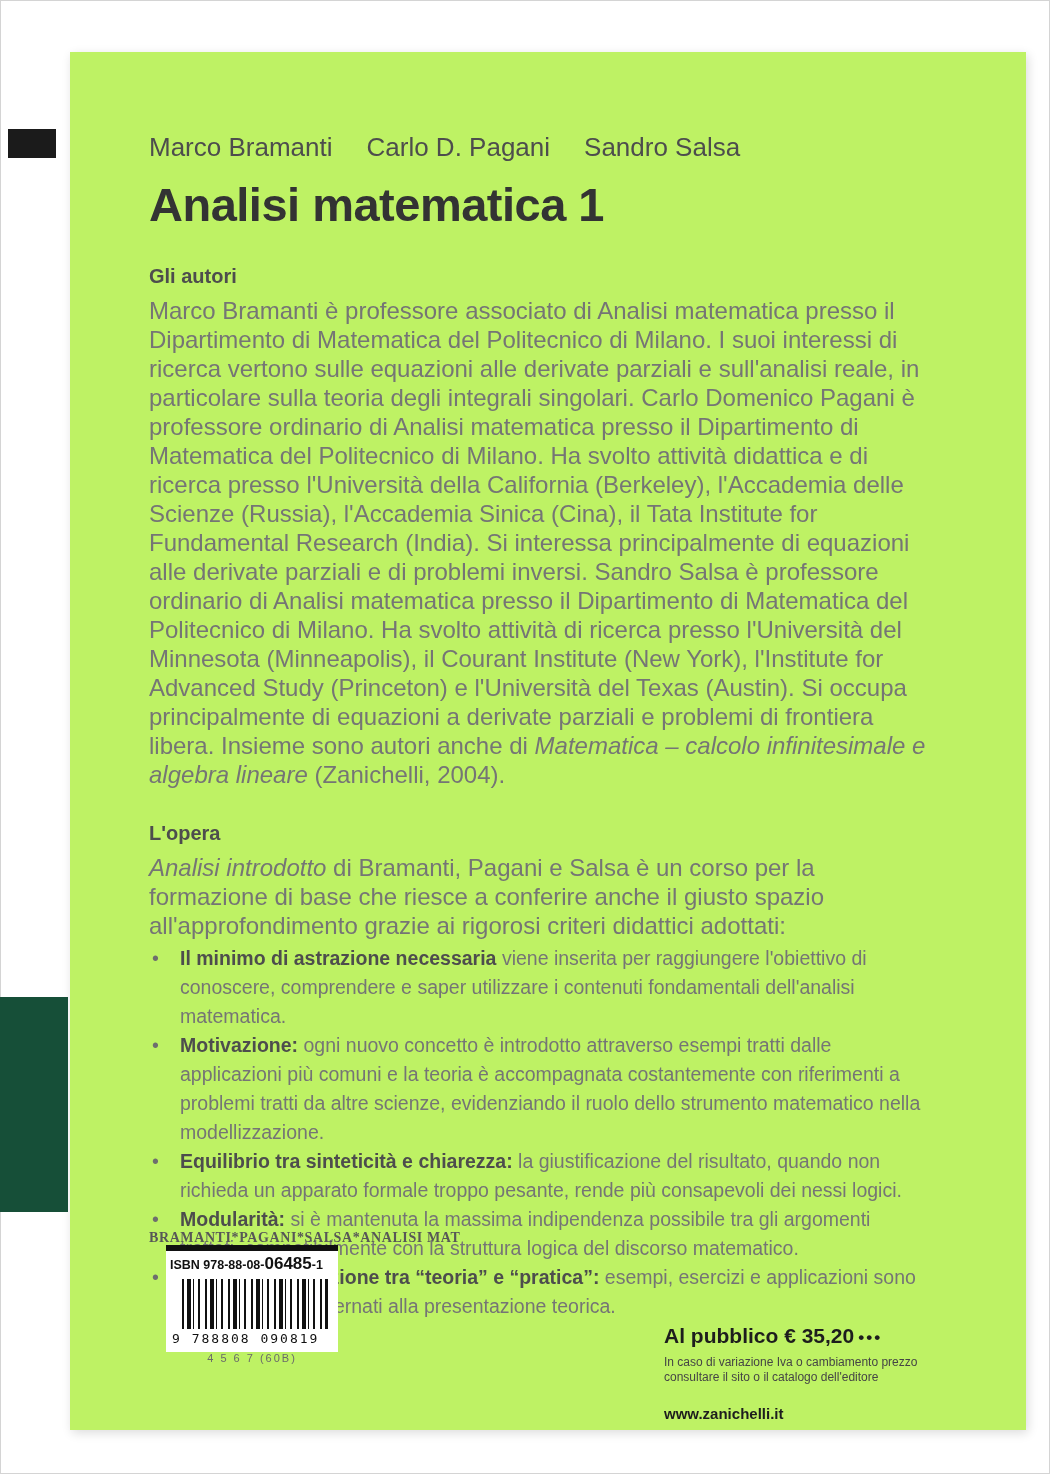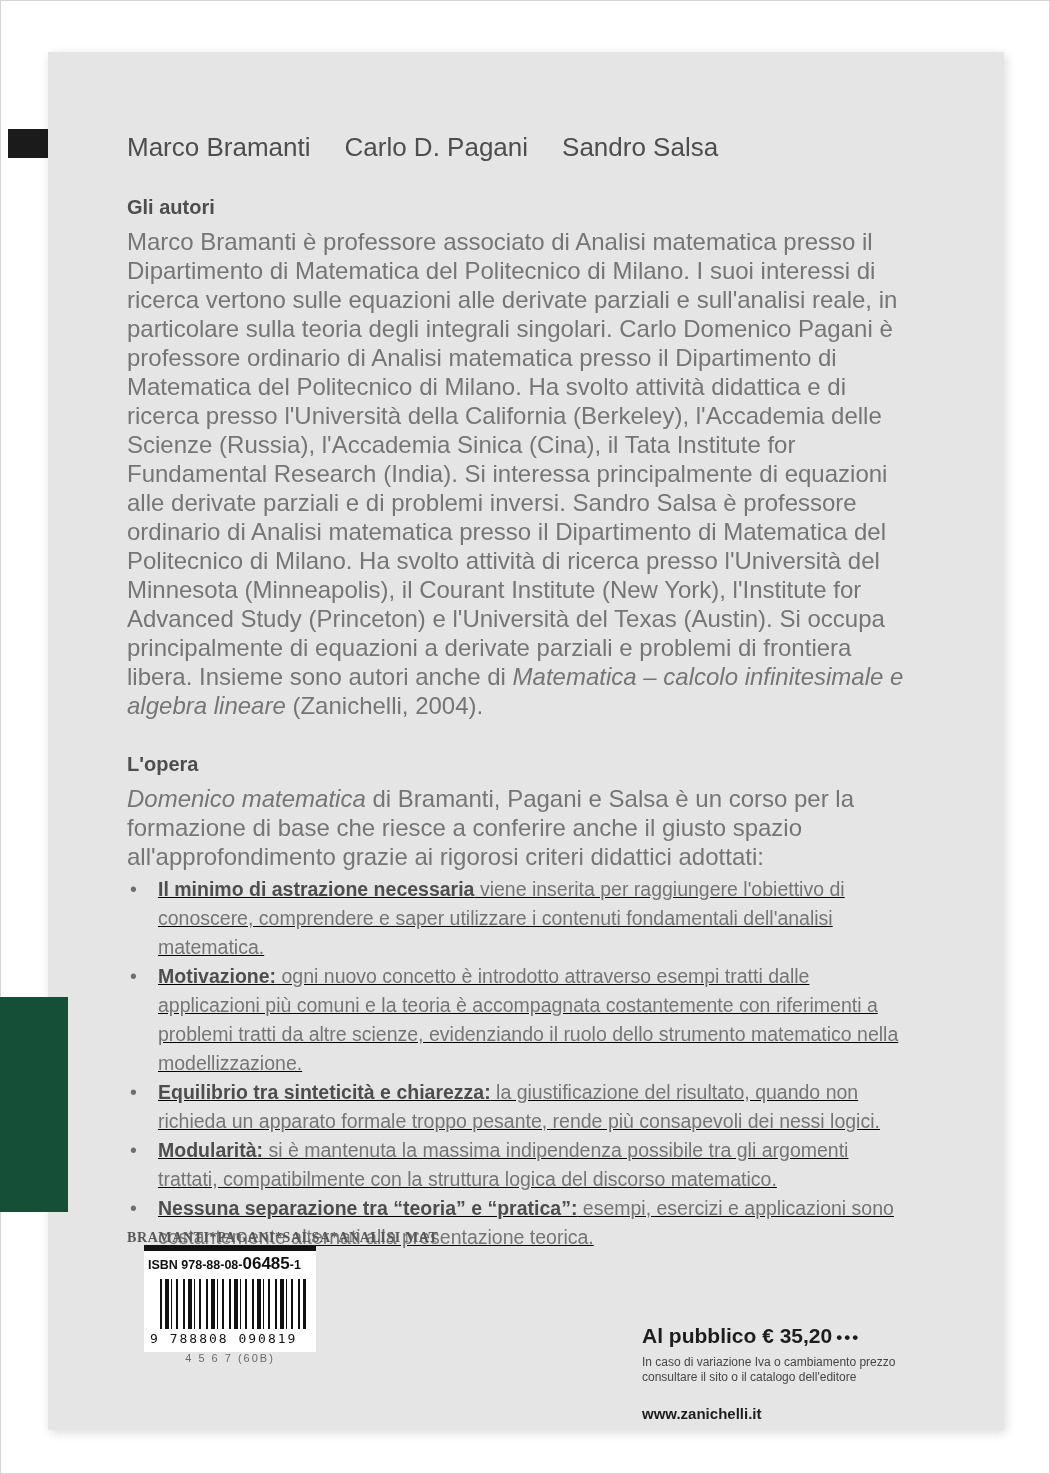--- a/index.html
+++ b/index.html
@@ -11,23 +11,23 @@
     overflow: hidden;
   }
   .photo-frame {
     position: absolute; inset: 0;
     border: 1px solid #d4d4d4;
     box-sizing: border-box;
   }
   
   .cover {
     position: absolute;
-    left: 48px; top: 52px;
+    left: 70px; top: 52px;
     width: 956px; height: 1378px;
-    background: #e5e5e5;
+    background: #bef264;
     box-shadow: 2px 3px 10px rgba(0,0,0,0.14);
   }
   
   .black-mark {
     position: absolute; left: 8px; top: 129px;
     width: 48px; height: 29px;
     background: #1b1b1b;
   }
   .green-mark {
     position: absolute; left: 0; top: 997px;
@@ -54,21 +54,21 @@
     color: #4d4d4d;
   }
   .body-text {
     margin: 0;
     font-size: 24px; line-height: 29px;
     color: #757575;
   }
   .body-text i { font-style: italic; }
   .bullets {
     list-style: none;
-    margin: 4px 0 12px 0; padding: 0; text-decoration: underline;
+    margin: 4px 0 12px 0; padding: 0;
   }
   .bullets li {
     position: relative;
     padding-left: 31px;
     font-size: 19.5px; line-height: 29px;
     color: #757575;
   }
   .bullets li::before {
     content: "•";
     position: absolute; left: 3px; top: 0;
@@ -144,26 +144,27 @@
 
 <div class="cover">
   <div class="content">
 
     <div class="authors">
       <span>Marco Bramanti</span>
       <span>Carlo D. Pagani</span>
       <span>Sandro Salsa</span>
     </div>
 
+    <h1 class="title">Analisi matematica 1</h1>
 
     <h2 class="section-heading">Gli autori</h2>
     <p class="body-text"><span>Marco Bramanti è professore associato di Analisi matematica presso il Dipartimento di Matematica del Politecnico di Milano. I suoi interessi di ricerca vertono sulle equazioni alle derivate parziali e sull'analisi reale, in particolare sulla teoria degli integrali singolari. Carlo Domenico Pagani è professore ordinario di Analisi matematica presso il Dipartimento di Matematica del Politecnico di Milano. Ha svolto attività didattica e di ricerca presso l'Università della California (Berkeley), l'Accademia delle Scienze (Russia), l'Accademia Sinica (Cina), il Tata Institute for Fundamental Research (India). Si interessa principalmente di equazioni alle derivate parziali e di problemi inversi. Sandro Salsa è professore ordinario di Analisi matematica presso il Dipartimento di Matematica del Politecnico di Milano. Ha svolto attività di ricerca presso l'Università del Minnesota (Minneapolis), il Courant Institute (New York), l'Institute for Advanced Study (Princeton) e l'Università del Texas (Austin). Si occupa principalmente di equazioni a derivate parziali e problemi di frontiera libera. Insieme sono autori anche di </span><i>Matematica – calcolo infinitesimale e algebra lineare</i><span> (Zanichelli, 2004).</span></p>
 
     <h2 class="section-heading">L'opera</h2>
-    <p class="body-text"><i>Domenico matematica</i><span> di Bramanti, Pagani e Salsa è un corso per la formazione di base che riesce a conferire anche il giusto spazio all'approfondimento grazie ai rigorosi criteri didattici adottati:</span></p>
+    <p class="body-text"><i>Analisi introdotto</i><span> di Bramanti, Pagani e Salsa è un corso per la formazione di base che riesce a conferire anche il giusto spazio all'approfondimento grazie ai rigorosi criteri didattici adottati:</span></p>
 
     <ul class="bullets">
       <li><span class="lead">Il minimo di astrazione necessaria</span><span> viene inserita per raggiungere l'obiettivo di conoscere, comprendere e saper utilizzare i contenuti fondamentali dell'analisi matematica.</span></li>
       <li><span class="lead">Motivazione:</span><span> ogni nuovo concetto è introdotto attraverso esempi tratti dalle applicazioni più comuni e la teoria è accompagnata costantemente con riferimenti a problemi tratti da altre scienze, evidenziando il ruolo dello strumento matematico nella modellizzazione.</span></li>
       <li><span class="lead">Equilibrio tra sinteticità e chiarezza:</span><span> la giustificazione del risultato, quando non richieda un apparato formale troppo pesante, rende più consapevoli dei nessi logici.</span></li>
       <li><span class="lead">Modularità:</span><span> si è mantenuta la massima indipendenza possibile tra gli argomenti trattati, compatibilmente con la struttura logica del discorso matematico.</span></li>
       <li><span class="lead">Nessuna separazione tra “teoria” e “pratica”:</span><span> esempi, esercizi e applicazioni sono costantemente alternati alla presentazione teorica.</span></li>
     </ul>
 
   </div>

